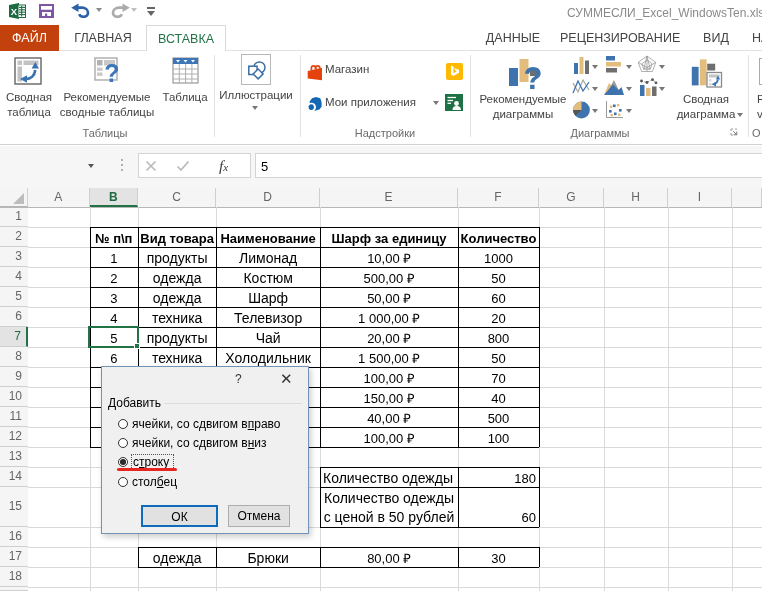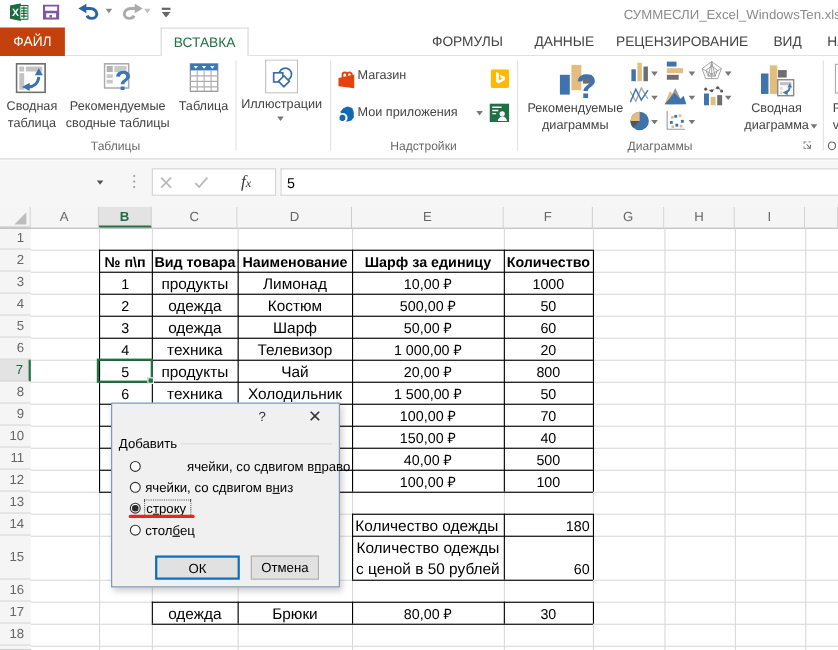--- a/index.html
+++ b/index.html
@@ -108,22 +108,22 @@
 
       <div class="abs" style="left:147px;top:7px;width:8px;height:1.5px;background:#666;"></div>
       <div class="dd" style="left:147px;top:11px;border-top-color:#666;border-left-width:4px;border-right-width:4px;border-top-width:5px;"></div>
     </div>
     <div id="doctitle">СУММЕСЛИ_Excel_WindowsTen.xlsx</div>
   </div>
 
   <div id="tabrow">
     <div class="underline"></div>
     <div class="tab" id="tab-file">ФАЙЛ</div>
+    <div class="tab" style="left:67px;width:72px;">ГЛАВНАЯ</div>
     <div class="tab" id="tab-insert">ВСТАВКА</div>
-    <div class="tab" style="left:384px;width:82px;">ФОРМУЛЫ</div>
     <div class="tab" style="left:479px;width:68px;">ДАННЫЕ</div>
     <div class="tab" style="left:560px;width:118px;">РЕЦЕНЗИРОВАНИЕ</div>
     <div class="tab" style="left:696px;width:40px;">ВИД</div>
     <div class="tab" style="left:752px;width:30px;text-align:left;">НА</div>
   </div>
 
   <div id="ribbon">
     <div class="gsep" style="left:214px;"></div>
     <div class="gsep" style="left:300px;"></div>
     <div class="gsep" style="left:470px;"></div>
@@ -494,21 +494,21 @@
         <div style="position:absolute;left:134px;top:155px;width:6px;height:6px;background:#217346;border:1px solid #fff;"></div>
       </div>
   </div>
 
   <div id="dlg">
     <div class="dlgtext" style="left:133px;top:5px;color:#333;">?</div>
     <div class="dlgtext" style="left:178px;top:3px;font-size:15px;color:#333;">✕</div>
     <div class="dlgtext" style="left:6px;top:29px;">Добавить</div>
     <div class="abs" style="left:62px;top:36px;width:138px;height:1px;background:#dcdcdc;"></div>
     <div class="radio" style="left:15.5px;top:51.5px;"></div>
-    <div class="dlgtext" style="left:30px;top:50px;margin-left:38px;">ячейки, со сдвигом в<u>п</u>раво</div>
+    <div class="dlgtext" style="left:30px;top:50px;">ячейки, со сдвигом в<u>п</u>раво</div>
     <div class="radio" style="left:15.5px;top:70.5px;"></div>
     <div class="dlgtext" style="left:30px;top:69px;">ячейки, со сдвигом в<u>н</u>из</div>
     <div class="radio sel" style="left:15.5px;top:89.5px;"></div>
     <div class="abs" style="left:29px;top:87px;width:43px;height:16px;border:1px dotted #555;"></div>
     <div class="dlgtext" style="left:31px;top:88px;">с<u>т</u>року</div>
     <div class="abs" style="left:15px;top:101px;width:60px;height:3px;background:#e8251f;border-radius:2px;"></div>
     <div class="radio" style="left:15.5px;top:109.5px;"></div>
     <div class="dlgtext" style="left:30px;top:108px;">стол<u>б</u>ец</div>
     <div class="dbtn" style="left:39px;width:77px;border:2px solid #0e6cbd;">ОК</div>
     <div class="dbtn" style="left:126px;width:62px;border:1px solid #adadad;">Отмена</div>

